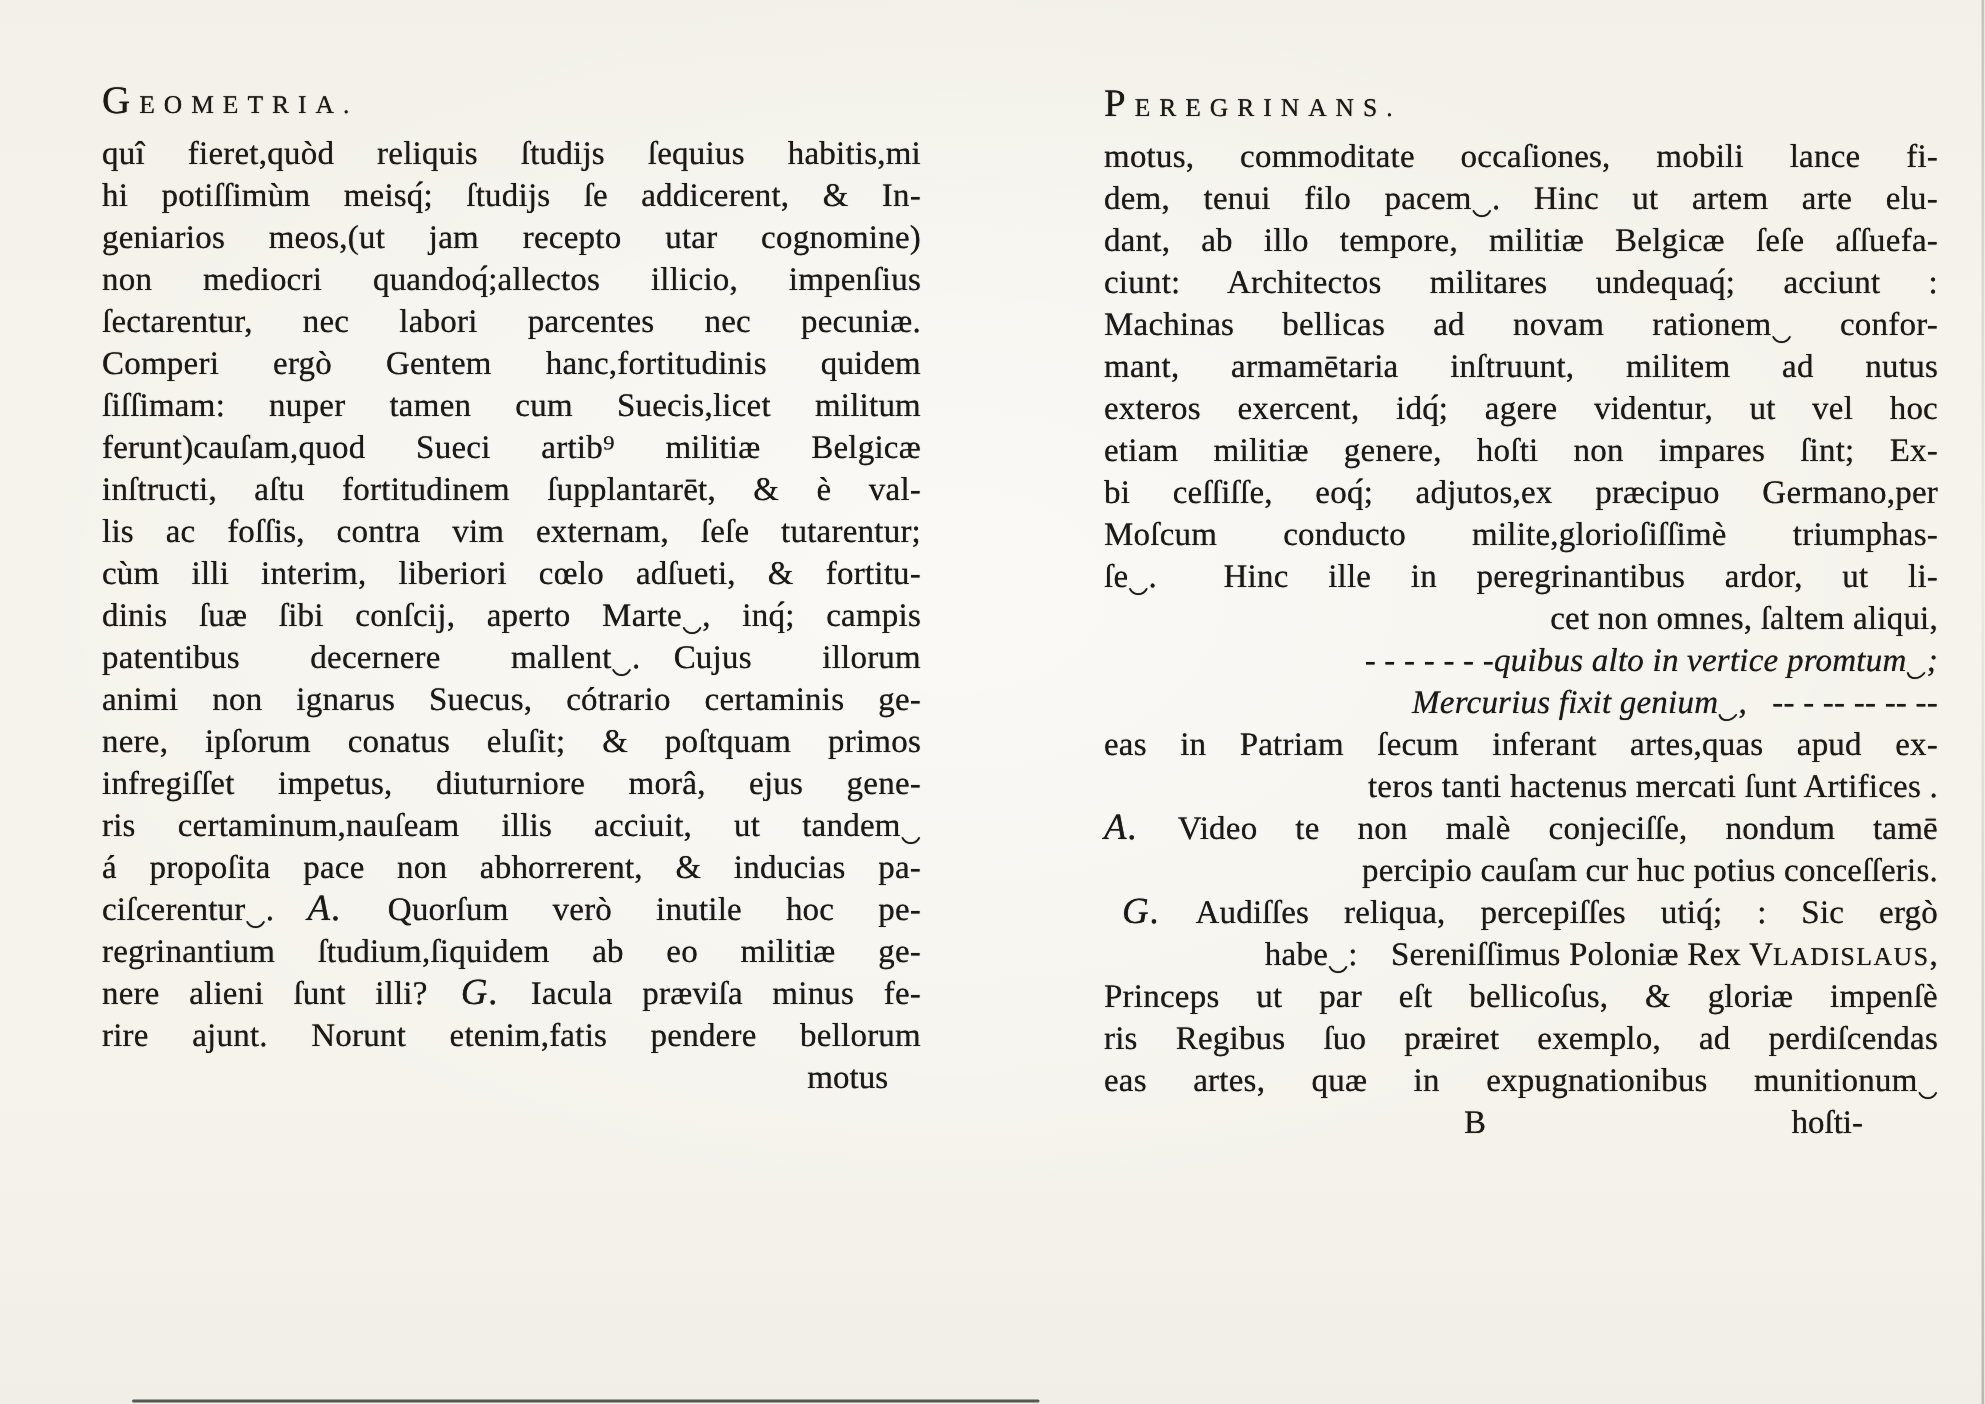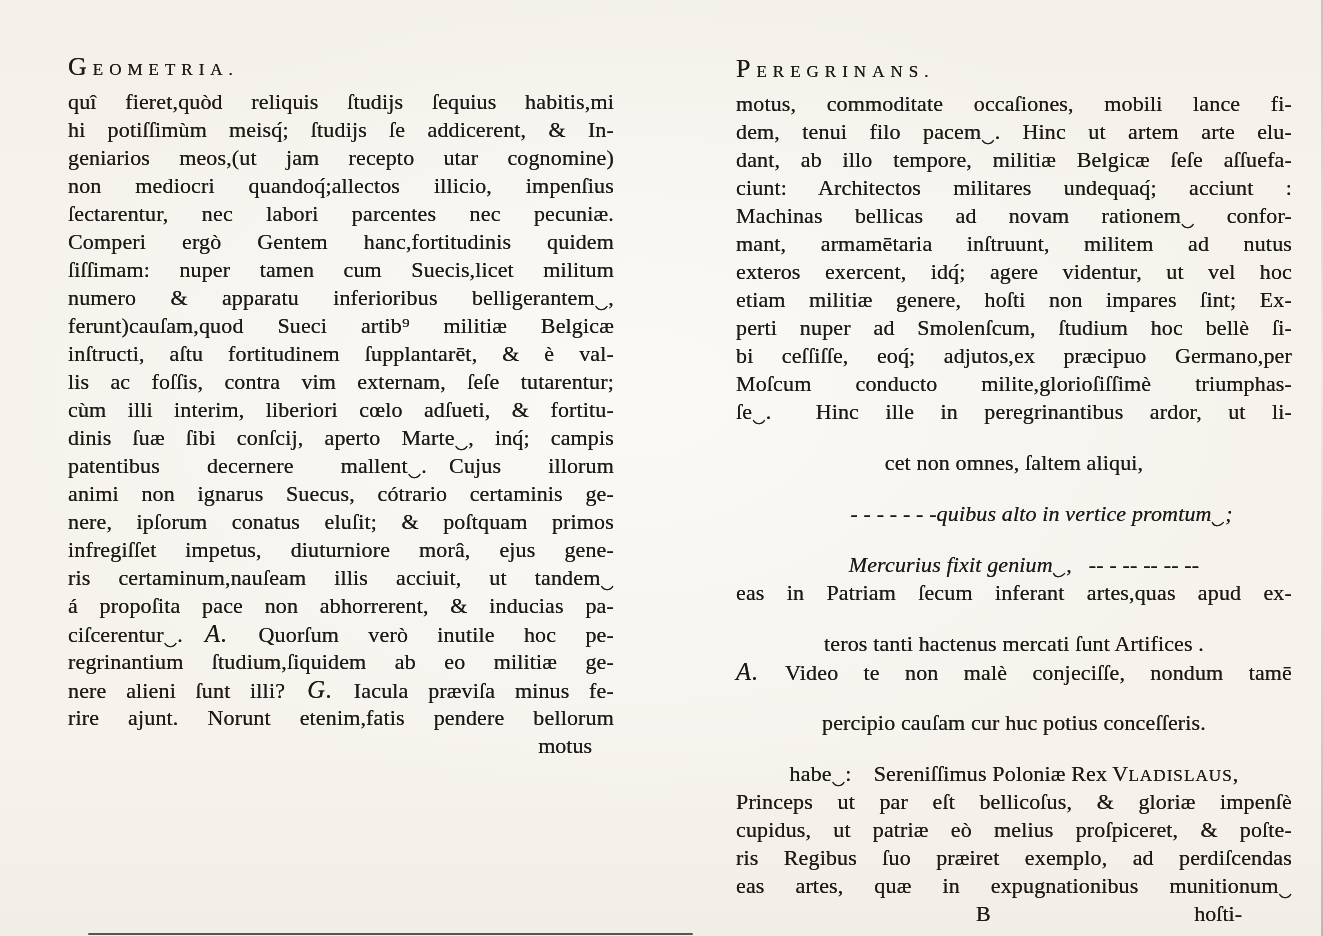--- a/index.html
+++ b/index.html
@@ -26,21 +26,21 @@
     text-shadow:0 0 .6px rgba(28,25,22,.9);
   }
   .running-header::first-letter{font-size:26px;}
 
   .line{
     height:28px;line-height:28px;font-size:22px;
     text-align:justify;text-align-last:justify;
     text-shadow:0 0 .55px rgba(28,25,22,.85);
     letter-spacing:.15px;
   }
-  .line.nj{text-align:center;text-align-last:auto;margin-top:23px;}
+  .line.nj{text-align:right;text-align-last:auto;}
 
   .sp{font-style:italic;font-size:1.12em;letter-spacing:1px;padding-right:1px;}
   .it{font-style:italic;}
   .scs{font-size:.78em;letter-spacing:1px;}
 
   .page-footer{position:relative;height:28px;line-height:28px;font-size:22px;
     text-shadow:0 0 .55px rgba(28,25,22,.85);}
   .catchword{position:absolute;}
   .page--left .catchword{right:22px;}
   .page--right .catchword{right:50px;}
@@ -61,21 +61,20 @@
 <div class="page page--left">
   <div class="running-header">GEOMETRIA.</div>
   <div class="lines">
       <div class="line"><span>quî fieret,quòd reliquis ſtudijs ſequius habitis,mi</span></div>
       <div class="line"><span>hi potiſſimùm meisq́; ſtudijs ſe addicerent, &amp; In-</span></div>
       <div class="line"><span>geniarios meos,(ut jam recepto utar cognomine)</span></div>
       <div class="line"><span>non mediocri quandoq́;allectos illicio, impenſius</span></div>
       <div class="line"><span>ſectarentur, nec labori parcentes nec pecuniæ.</span></div>
       <div class="line"><span>Comperi ergò Gentem hanc,fortitudinis quidem</span></div>
       <div class="line"><span>ſiſſimam: nuper tamen cum Suecis,licet militum</span></div>
-      <div class="line"><span>numero &amp; apparatu inferioribus belligerantem‿,</span></div>
       <div class="line"><span>ferunt)cauſam,quod Sueci artib⁹ militiæ Belgicæ</span></div>
       <div class="line"><span>inſtructi, aſtu fortitudinem ſupplantarēt, &amp; è val-</span></div>
       <div class="line"><span>lis ac foſſis, contra vim externam, ſeſe tutarentur;</span></div>
       <div class="line"><span>cùm illi interim, liberiori cœlo adſueti, &amp; fortitu-</span></div>
       <div class="line"><span>dinis ſuæ ſibi conſcij, aperto Marte‿, inq́; campis</span></div>
       <div class="line"><span>patentibus decernere mallent‿. Cujus illorum</span></div>
       <div class="line"><span>animi non ignarus Suecus, cótrario certaminis ge-</span></div>
       <div class="line"><span>nere, ipſorum conatus eluſit; &amp; poſtquam primos</span></div>
       <div class="line"><span>infregiſſet impetus, diuturniore morâ, ejus gene-</span></div>
       <div class="line"><span>ris certaminum,nauſeam illis acciuit, ut tandem‿</span></div>
@@ -94,34 +93,33 @@
   <div class="running-header">PEREGRINANS.</div>
   <div class="lines">
       <div class="line"><span>motus, commoditate occaſiones, mobili lance fi-</span></div>
       <div class="line"><span>dem, tenui filo pacem‿. Hinc ut artem arte elu-</span></div>
       <div class="line"><span>dant, ab illo tempore, militiæ Belgicæ ſeſe aſſuefa-</span></div>
       <div class="line"><span>ciunt: Architectos militares undequaq́; acciunt :</span></div>
       <div class="line"><span>Machinas bellicas ad novam rationem‿ confor-</span></div>
       <div class="line"><span>mant, armamētaria inſtruunt, militem ad nutus</span></div>
       <div class="line"><span>exteros exercent, idq́; agere videntur, ut vel hoc</span></div>
       <div class="line"><span>etiam militiæ genere, hoſti non impares ſint; Ex-</span></div>
-      <div class="line"><span>perti nuper ad Smolenſcum, ſtudium hoc bellè ſi-</span></div>
       <div class="line"><span>bi ceſſiſſe, eoq́; adjutos,ex præcipuo Germano,per</span></div>
       <div class="line"><span>Moſcum conducto milite,glorioſiſſimè triumphas-</span></div>
       <div class="line"><span>ſe‿.  Hinc ille in peregrinantibus ardor, ut li-</span></div>
       <div class="line nj"><span>cet non omnes, ſaltem aliqui,</span></div>
       <div class="line nj" style="padding-left: 55px;"><span class="it">- - - - - - -quibus alto in vertice promtum‿;</span></div>
       <div class="line nj" style="padding-left: 20px;"><span class="it">Mercurius fixit genium‿,  -- - -- -- -- --</span></div>
       <div class="line"><span>eas in Patriam ſecum inferant artes,quas apud ex-</span></div>
       <div class="line nj"><span>teros tanti hactenus mercati ſunt Artifices .</span></div>
       <div class="line"><span class="sp">A.</span><span> Video te non malè conjeciſſe, nondum tamē</span></div>
       <div class="line nj"><span>percipio cauſam cur huc potius conceſſeris.</span></div>
+      <div class="line" style="padding-left: 12px;"><span class="sp">G.</span><span> Audiſſes reliqua, percepiſſes utiq́; : Sic ergò</span></div>
       <div class="line nj"><span>habe‿: </span><span>Sereniſſimus Poloniæ Rex </span><span>V</span><span class="scs">LADISLAUS</span><span>,</span></div>
       <div class="line"><span>Princeps ut par eſt bellicoſus, &amp; gloriæ impenſè</span></div>
-      <div class="line"><span>cupidus, ut patriæ eò melius proſpiceret, &amp; poſte-</span></div>
       <div class="line"><span>ris Regibus ſuo præiret exemplo, ad perdiſcendas</span></div>
       <div class="line"><span>eas artes, quæ in expugnationibus munitionum‿</span></div>
     </div>
   <div class="page-footer">
     <span class="signature">B</span>
     <span class="catchword">hoſti-</span>
   </div>
 </div>
 
 <div class="scan-edge-bottom"></div>

